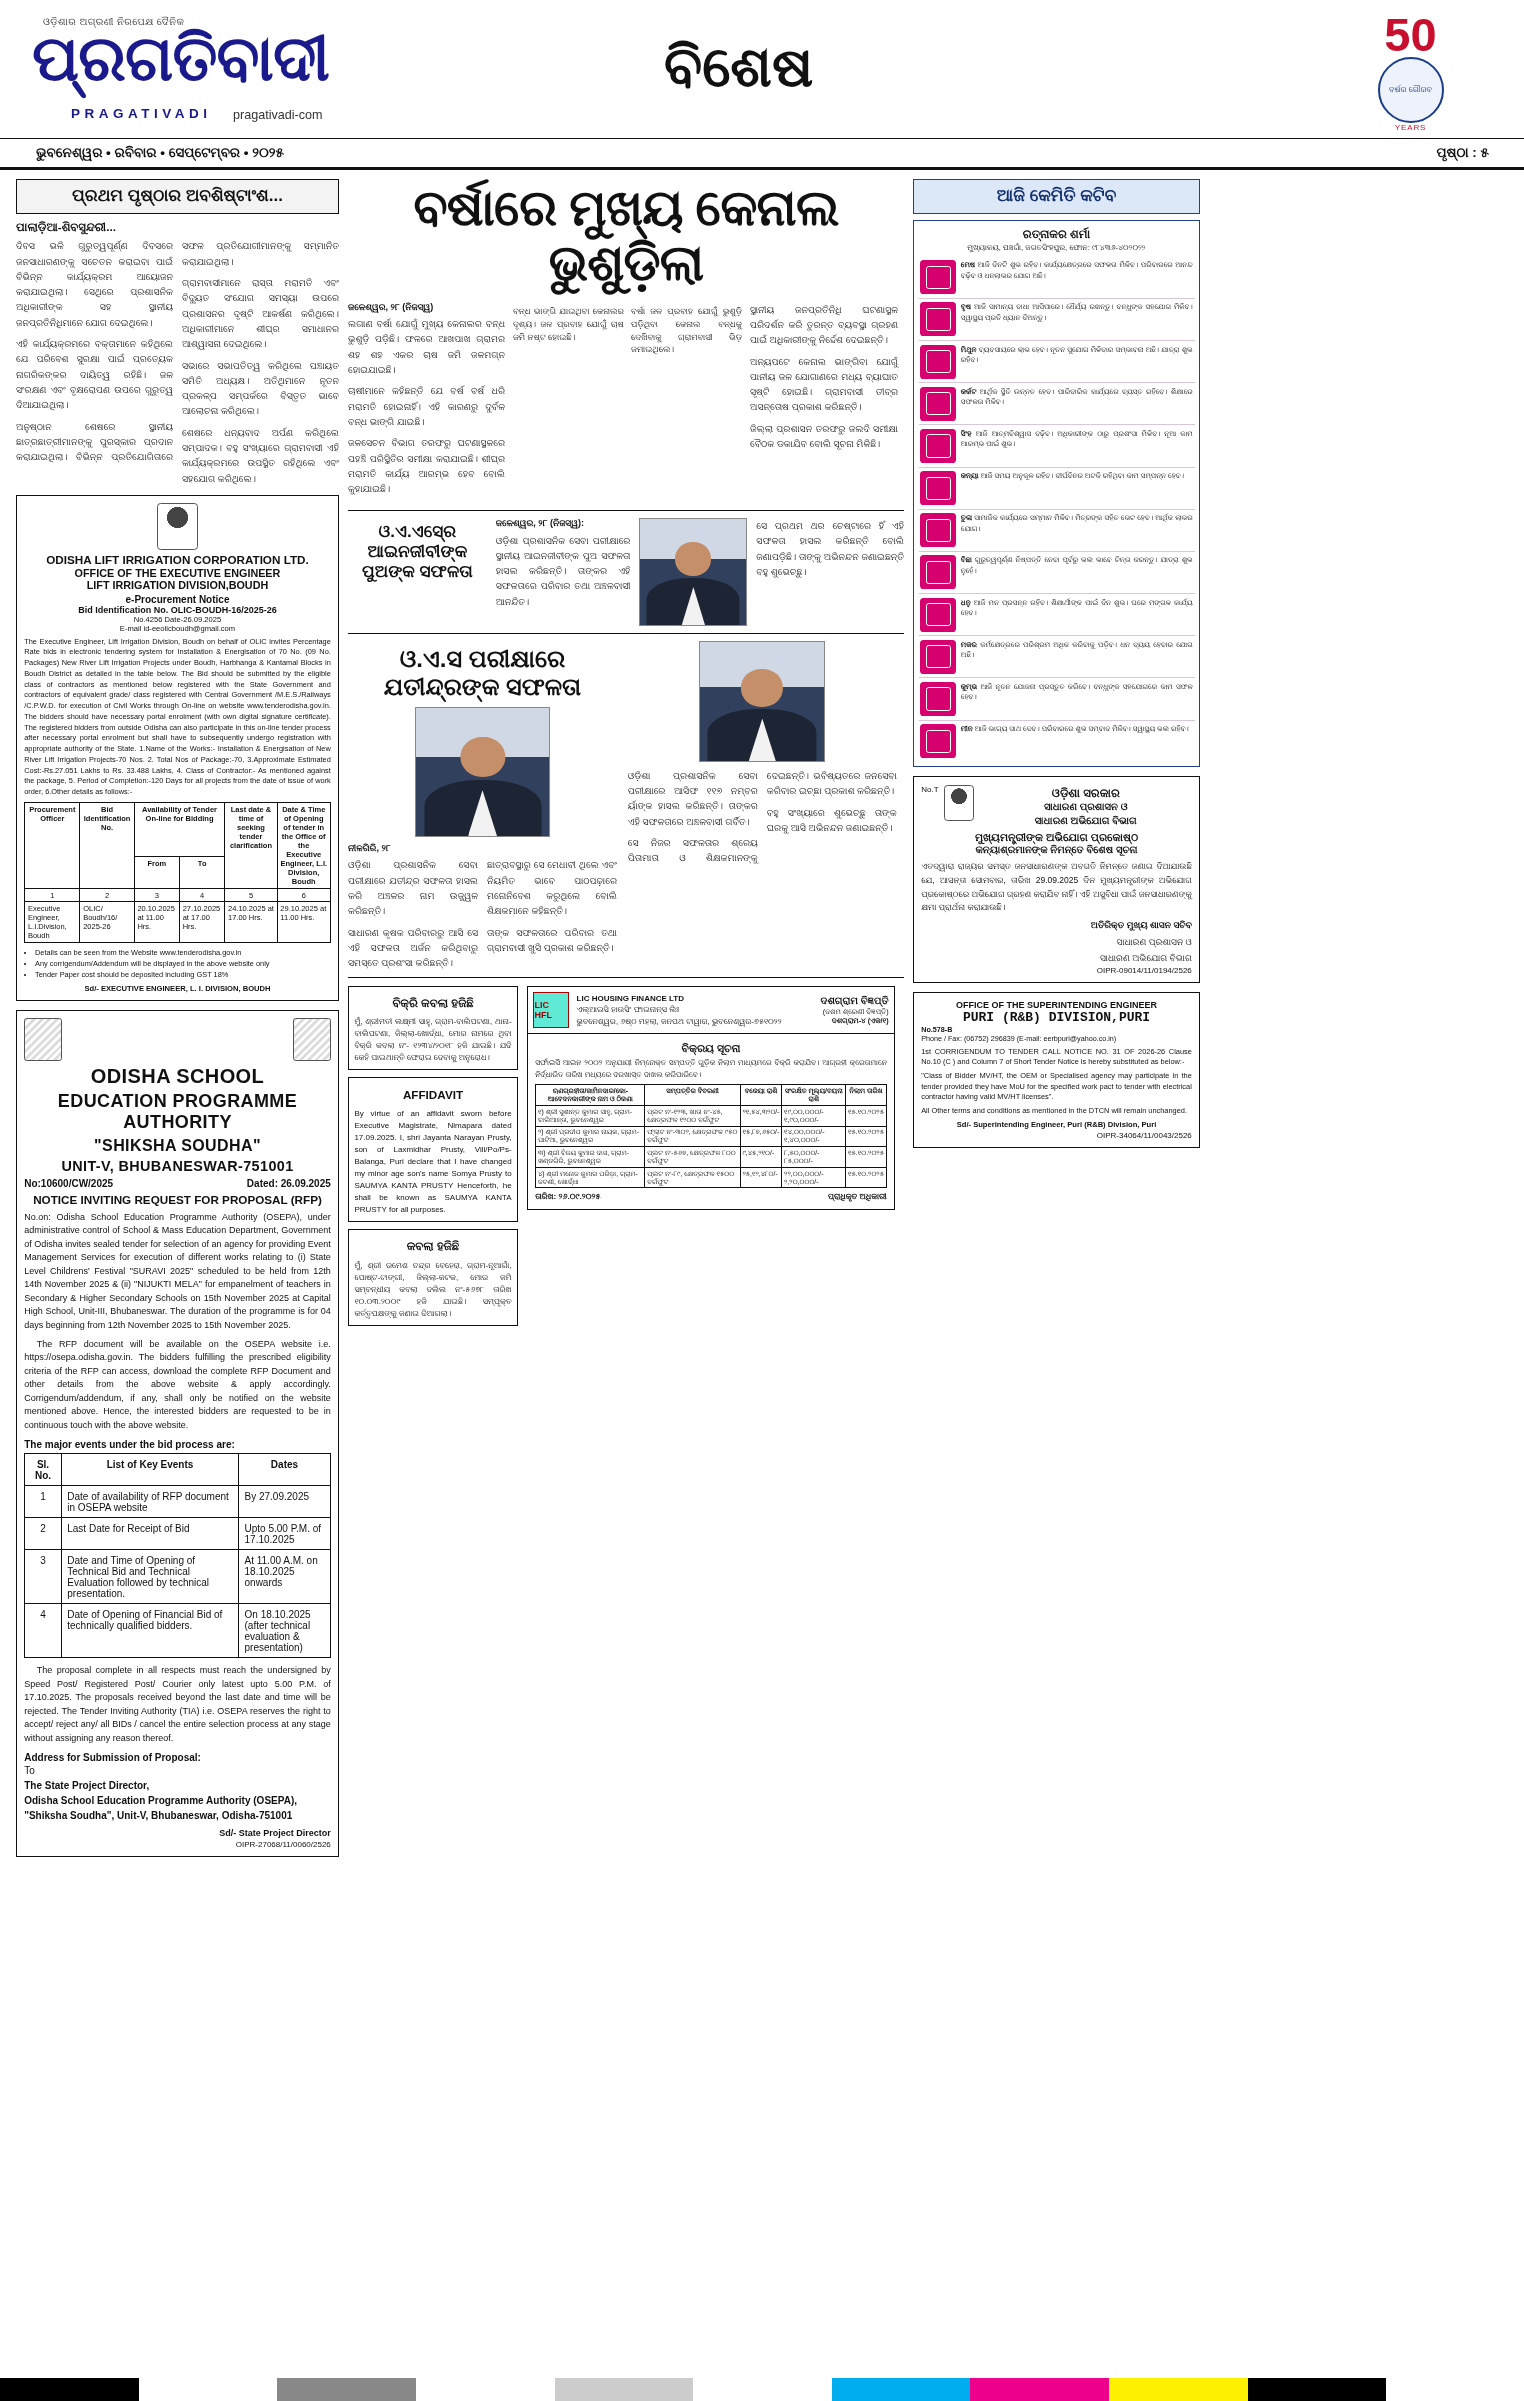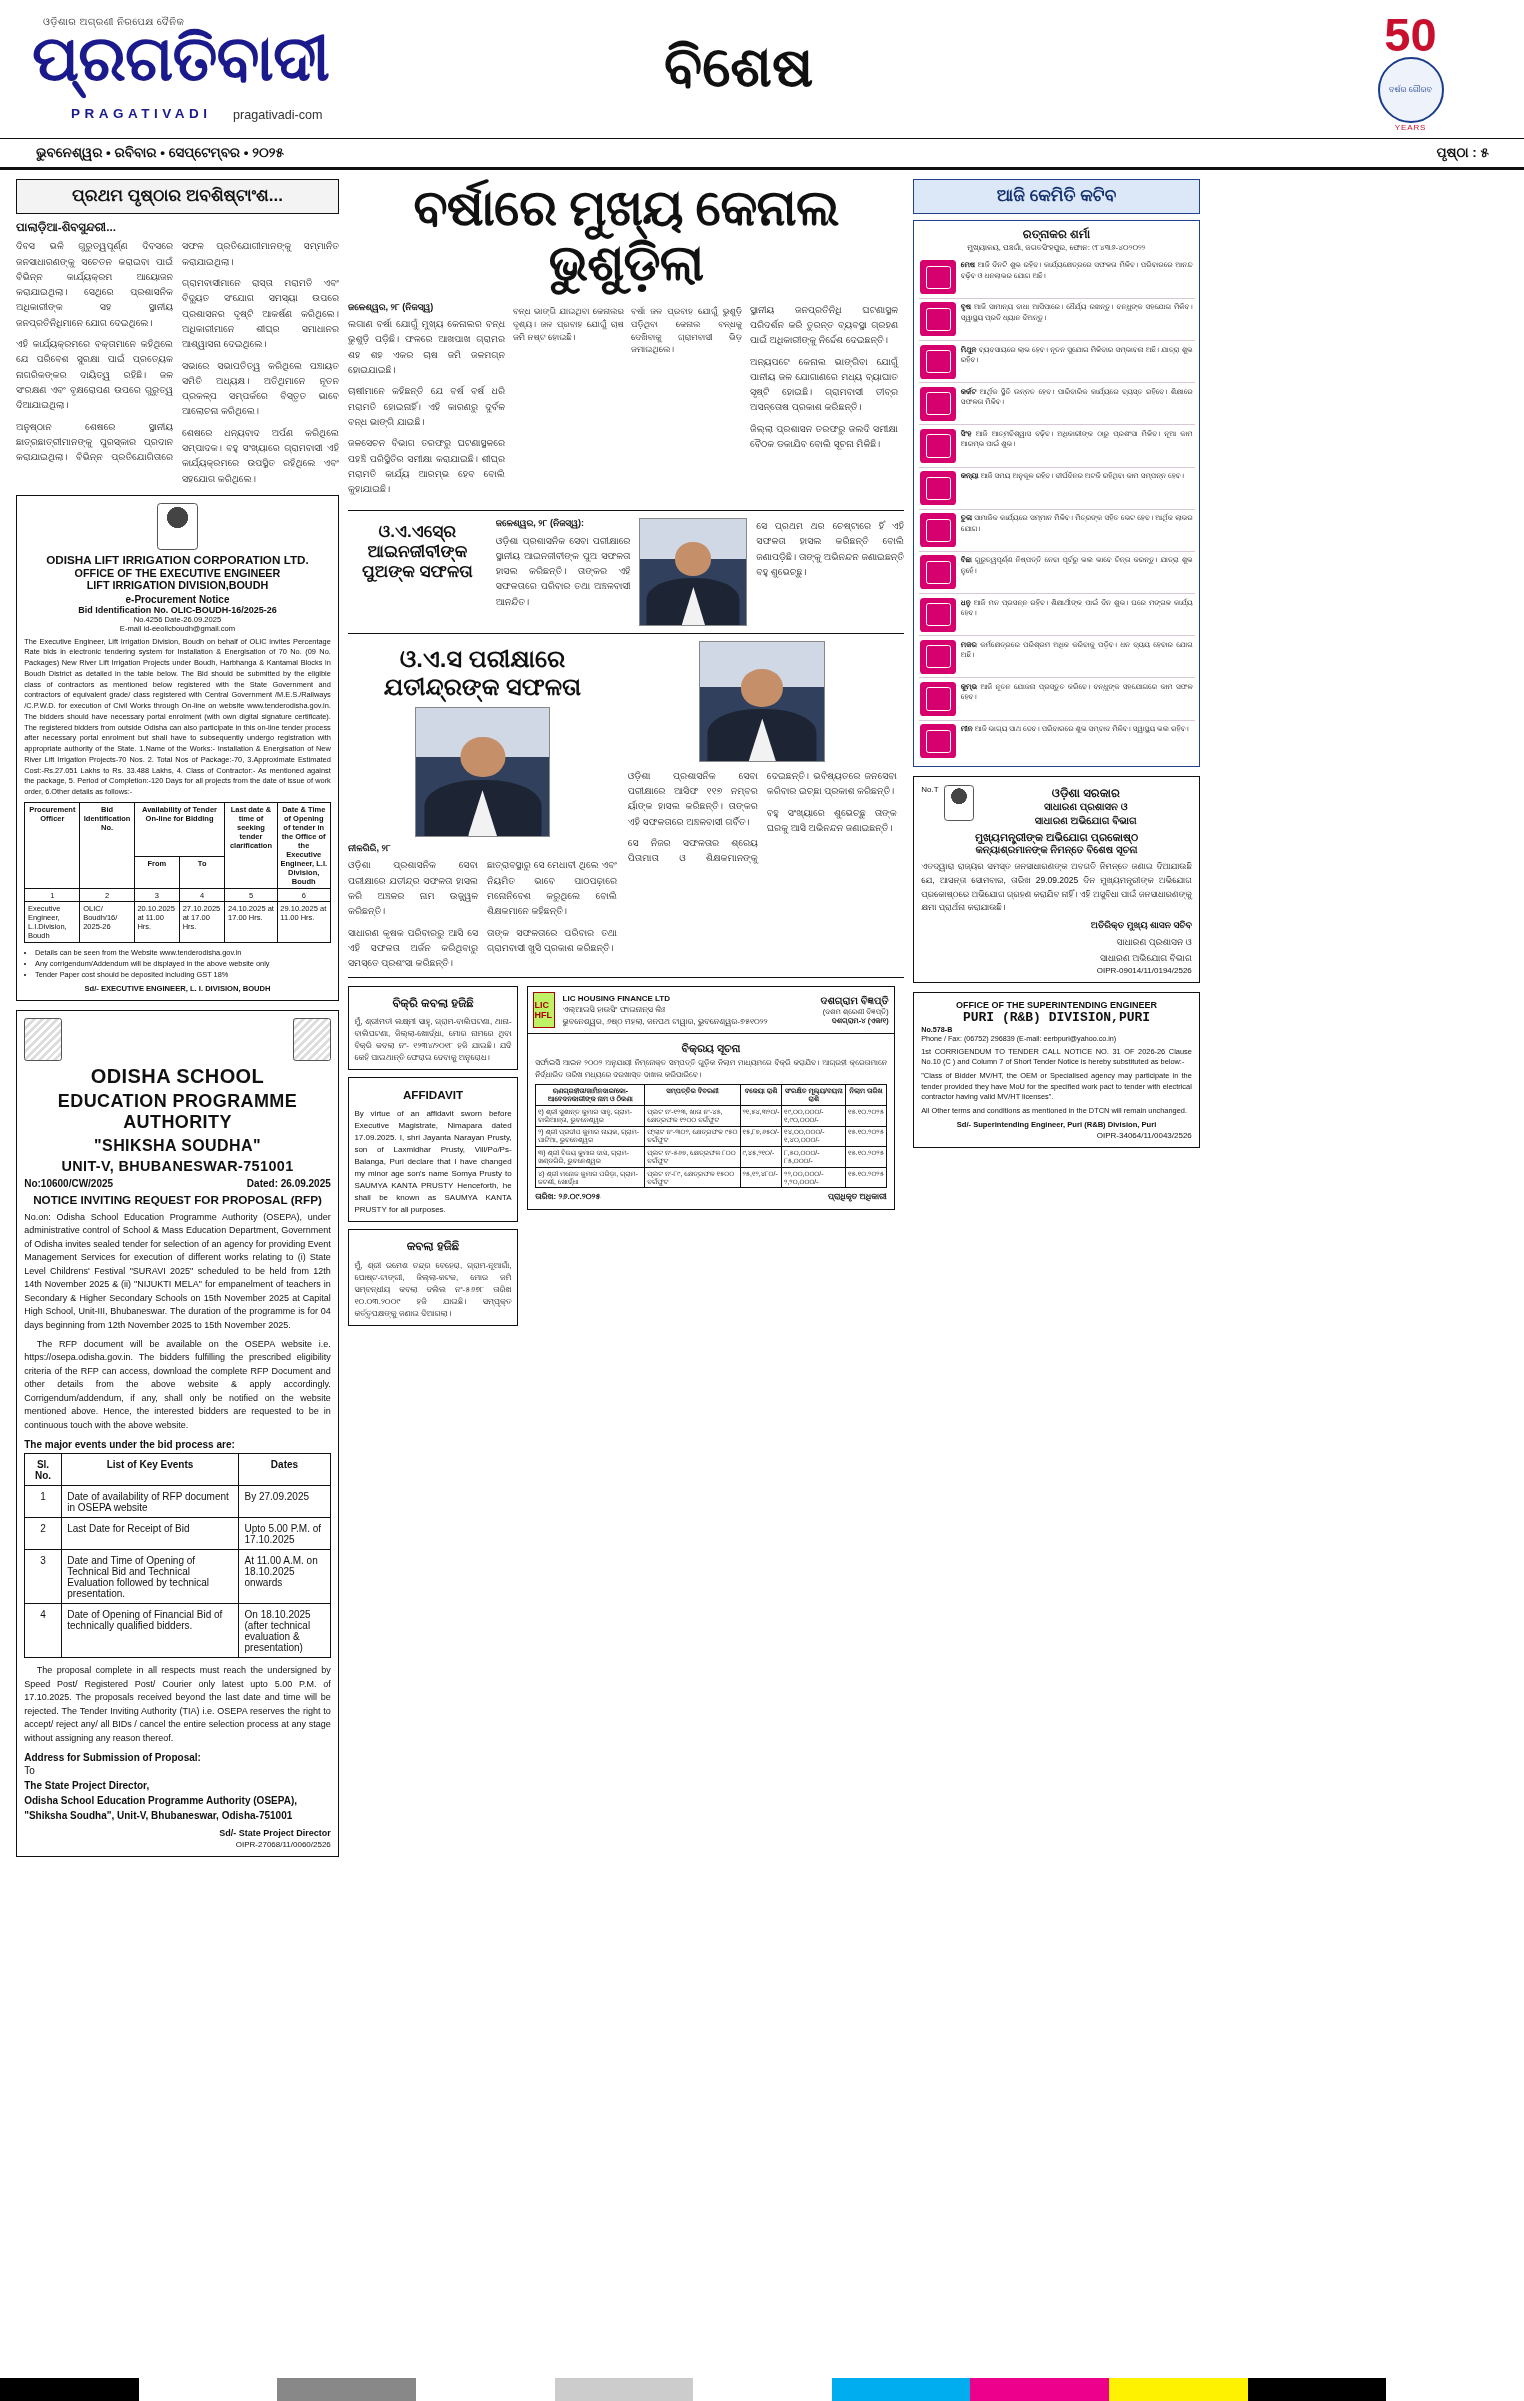--- a/index.html
+++ b/index.html
@@ -159,21 +159,21 @@
   .ztext { font-size:7.2px; line-height:1.45; text-align:justify; }
 
   
   .mini { border:1.8px solid #111; padding:5.4px; margin-bottom:7.2px; font-size:8px; line-height:1.5; text-align:justify; }
   .mini h4 { text-align:center; font-size:11.7px; margin:1.8px 0 4.5px; font-weight:bold; }
 
   .lic {
     border:1.8px solid #111; padding:5.4px; display:flex; align-items:center; gap:7.2px;
   }
   .lic .logo {
-    width:22px; height:36px; background:#bef264; border:0.9px solid #a00;
+    width:36px; height:36px; background:#5eead4; border:0.9px solid #a00;
     display:flex; align-items:center; justify-content:center; font-size:9px; font-weight:bold; color:#a00;
   }
 
   .tender-table { width:100%; border-collapse:collapse; font-size:6.8px; }
   .tender-table th, .tender-table td { border:0.9px solid #111; padding:1.8px; vertical-align:top; }
   .tender-table th { text-align:center; font-weight:bold; }
 
   .footer-bar { position:absolute; left:0; bottom:0; width:1525px; height:23px; display:flex; }
   .footer-bar i { flex:1; }
 

